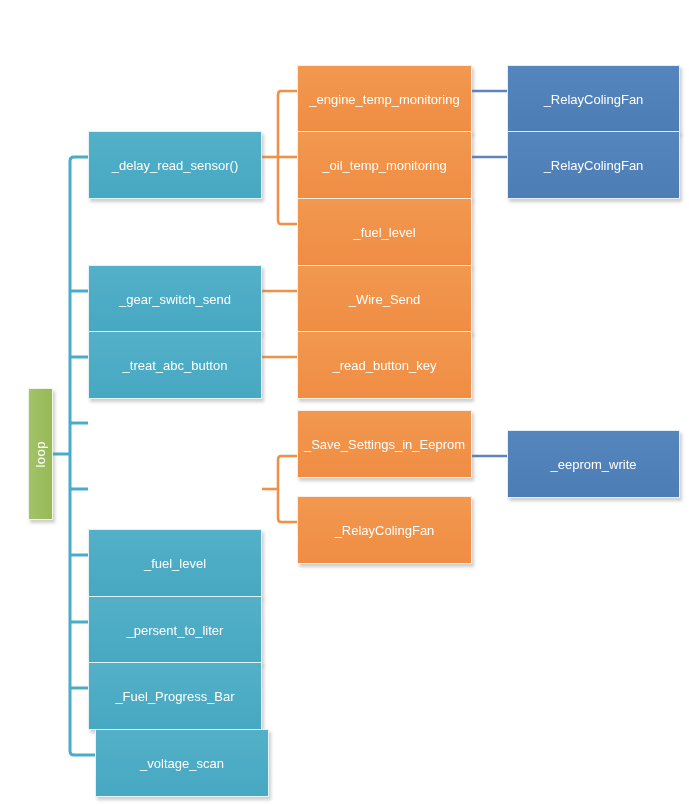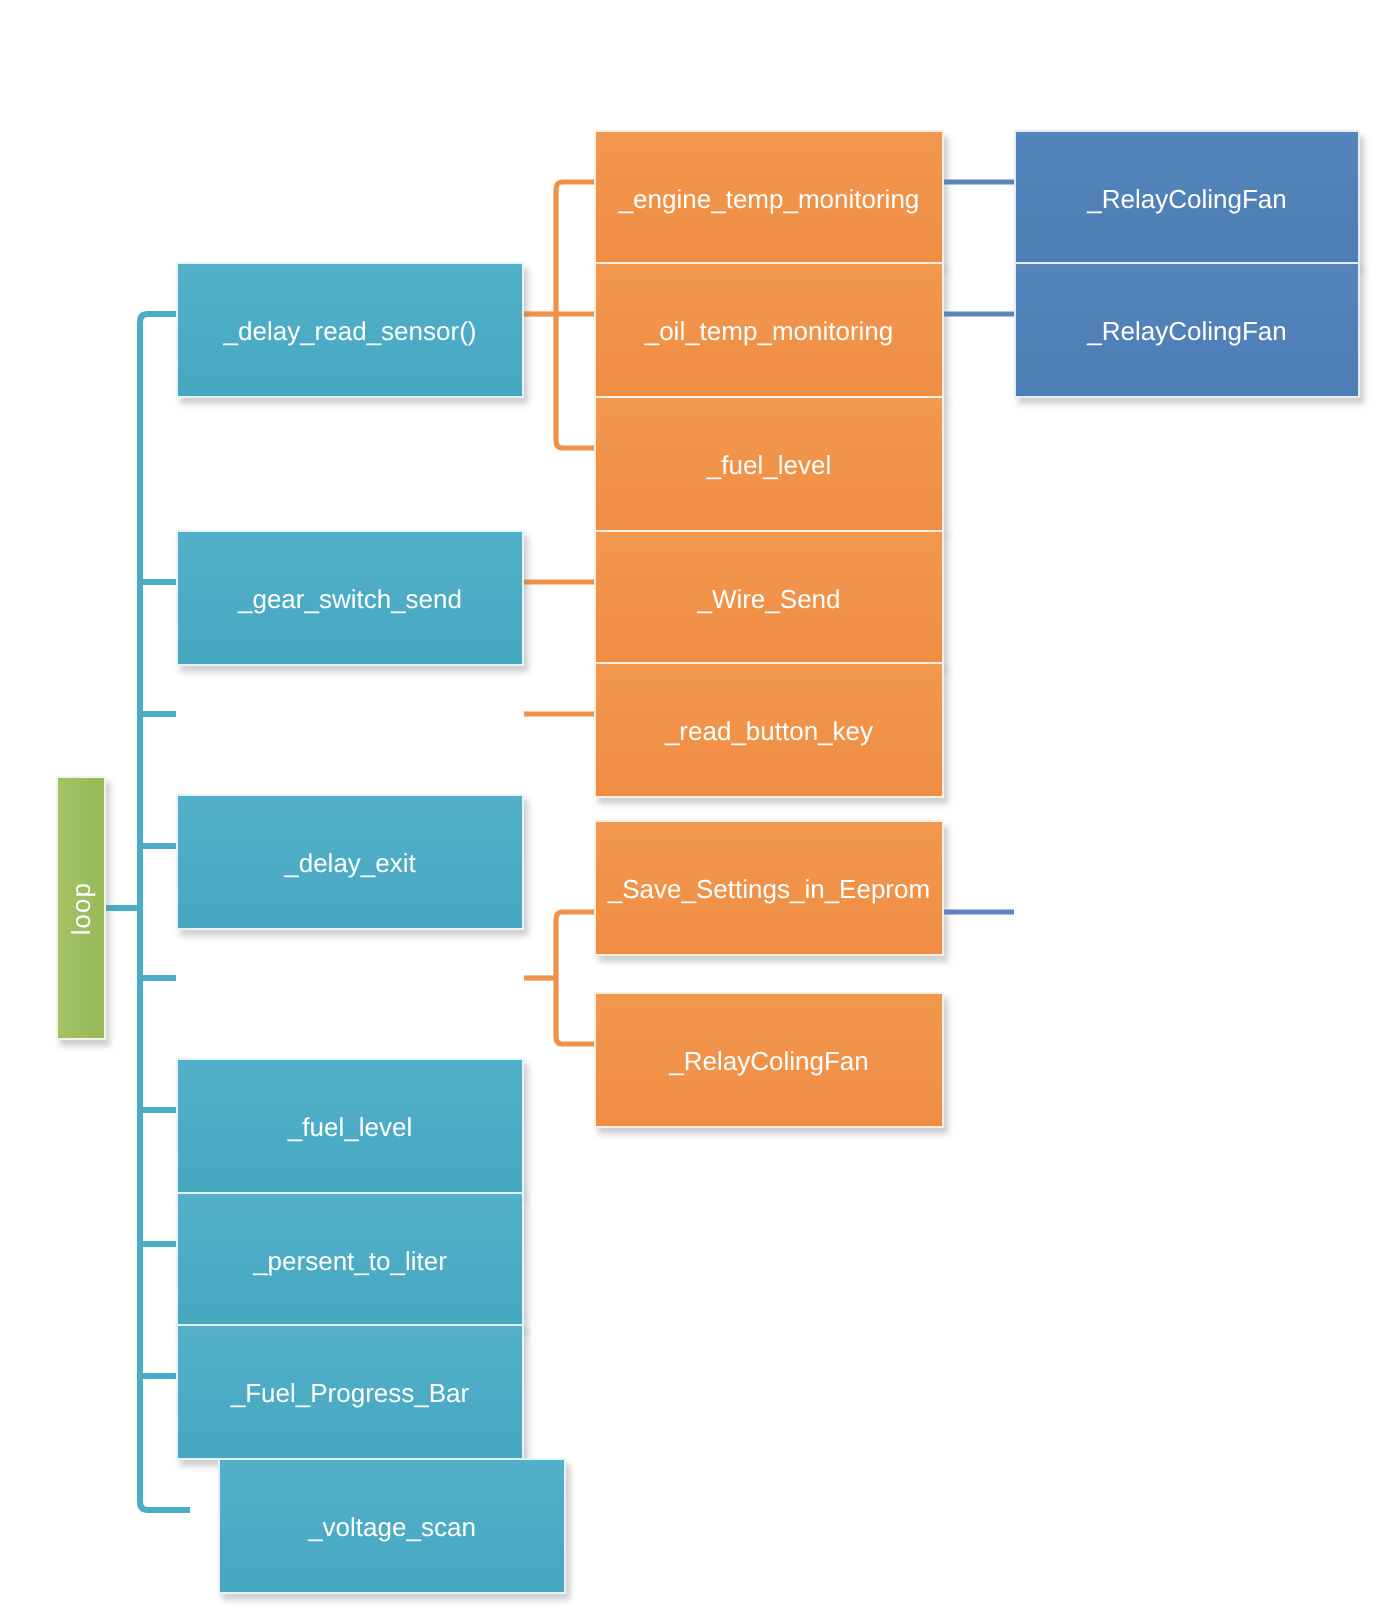--- a/index.html
+++ b/index.html
@@ -97,33 +97,33 @@
   <div class="node root">
     <span class="vtext">loop</span>
   </div>
 
   <div class="node teal w-teal" style="top:265px">
     <span>_gear_switch_send</span>
   </div>
   <div class="node teal w-teal" style="top:131px">
     <span>_delay_read_sensor()</span>
   </div>
-  <div class="node teal w-teal" style="top:397px">
-    <span>_delay_exit</span>
+  <div class="node teal w-teal" style="top:331px">
+    <span>_treat_abc_button</span>
   </div>
   <div class="node teal w-teal" style="top:529px">
     <span>_fuel_level</span>
   </div>
   <div class="node teal w-teal" style="top:596px">
     <span>_persent_to_liter</span>
   </div>
   <div class="node teal w-teal" style="top:662px">
     <span>_Fuel_Progress_Bar</span>
   </div>
-  <div class="node teal w-teal" style="top:729px; left:109px">
+  <div class="node teal w-teal" style="top:729px; left:95px">
     <span>_voltage_scan</span>
   </div>
 
   <div class="node orange w-orange" style="top:65px">
     <span>_engine_temp_monitoring</span>
   </div>
   <div class="node orange w-orange" style="top:131px">
     <span>_oil_temp_monitoring</span>
   </div>
   <div class="node orange w-orange" style="top:198px">
@@ -141,14 +141,17 @@
   <div class="node orange w-orange" style="top:496px">
     <span>_RelayColingFan</span>
   </div>
 
   <div class="node blue w-blue" style="top:65px">
     <span>_RelayColingFan</span>
   </div>
   <div class="node blue w-blue" style="top:131px">
     <span>_RelayColingFan</span>
   </div>
+  <div class="node blue w-blue" style="top:430px">
+    <span>_eeprom_write</span>
+  </div>
 
 </div>
 
 </body></html>

